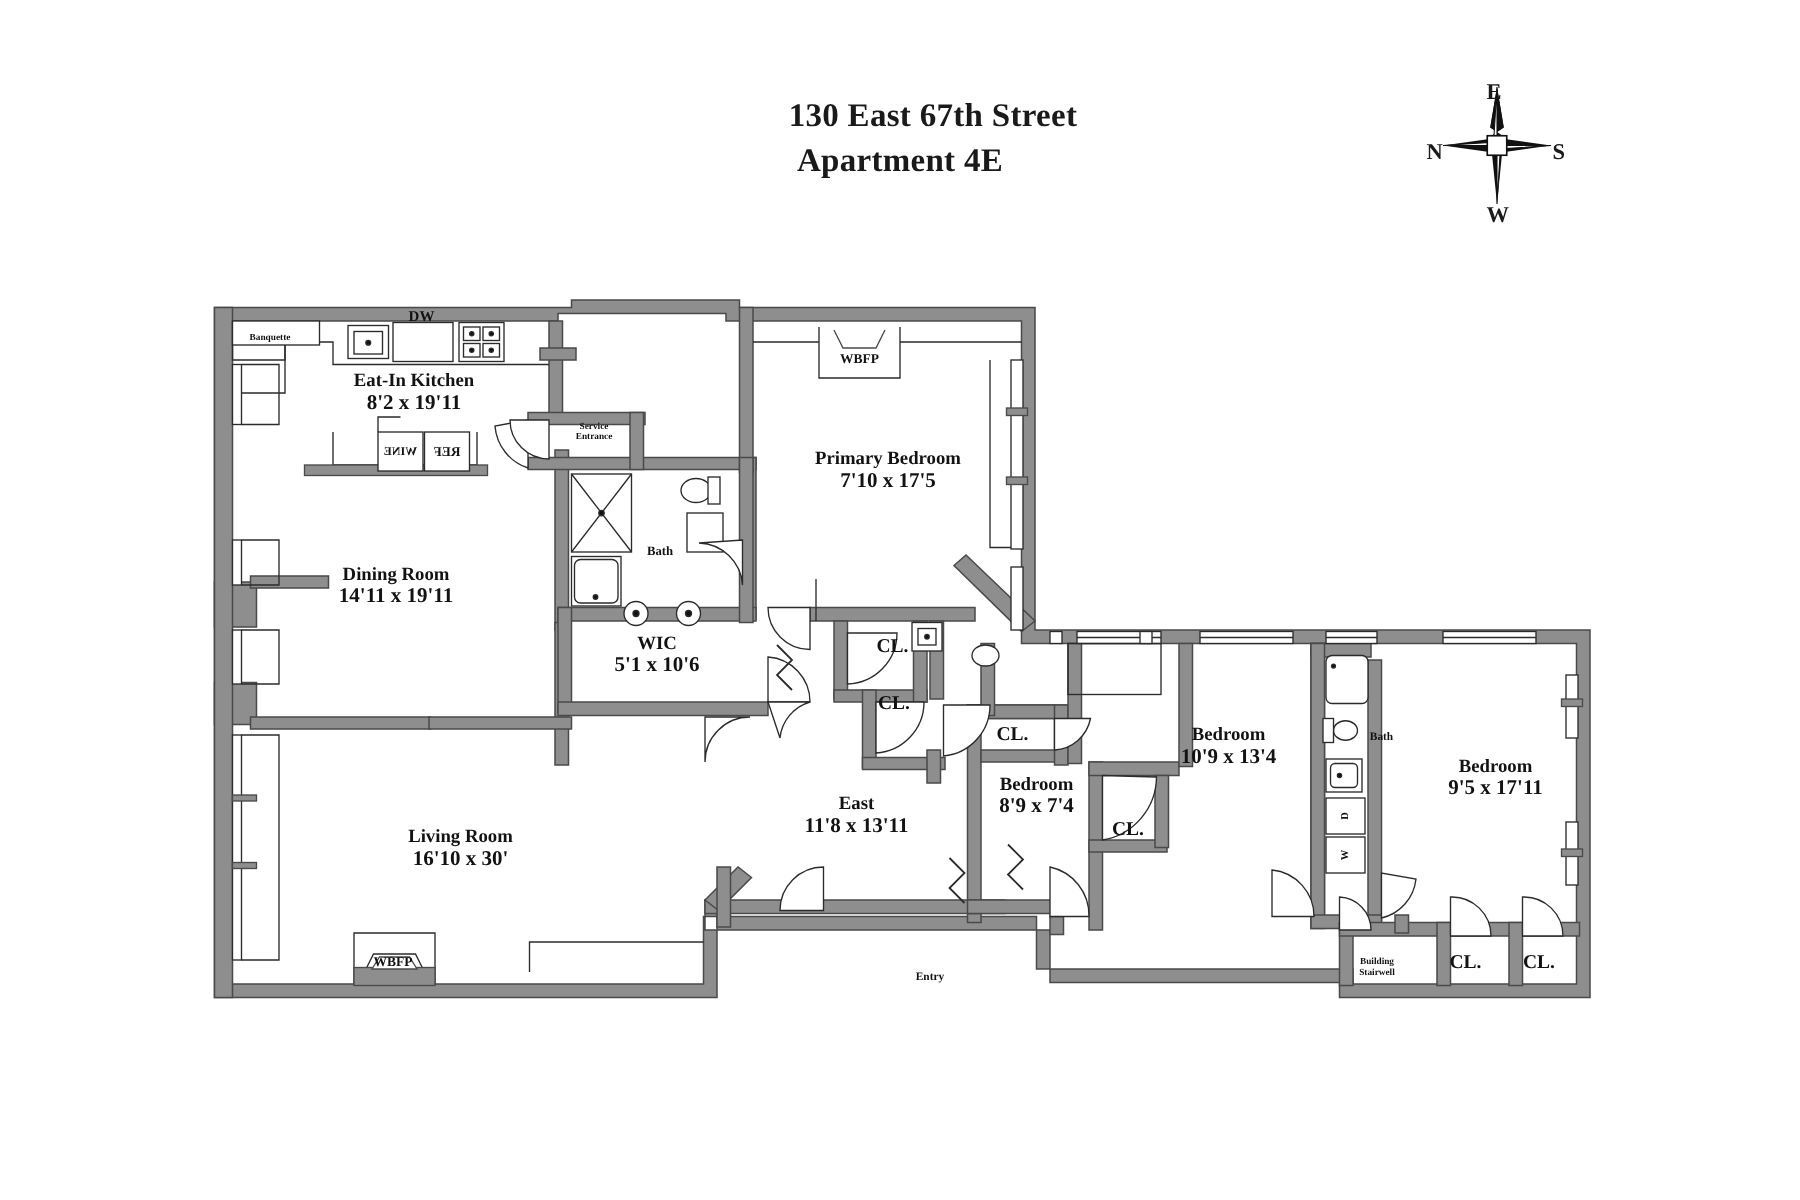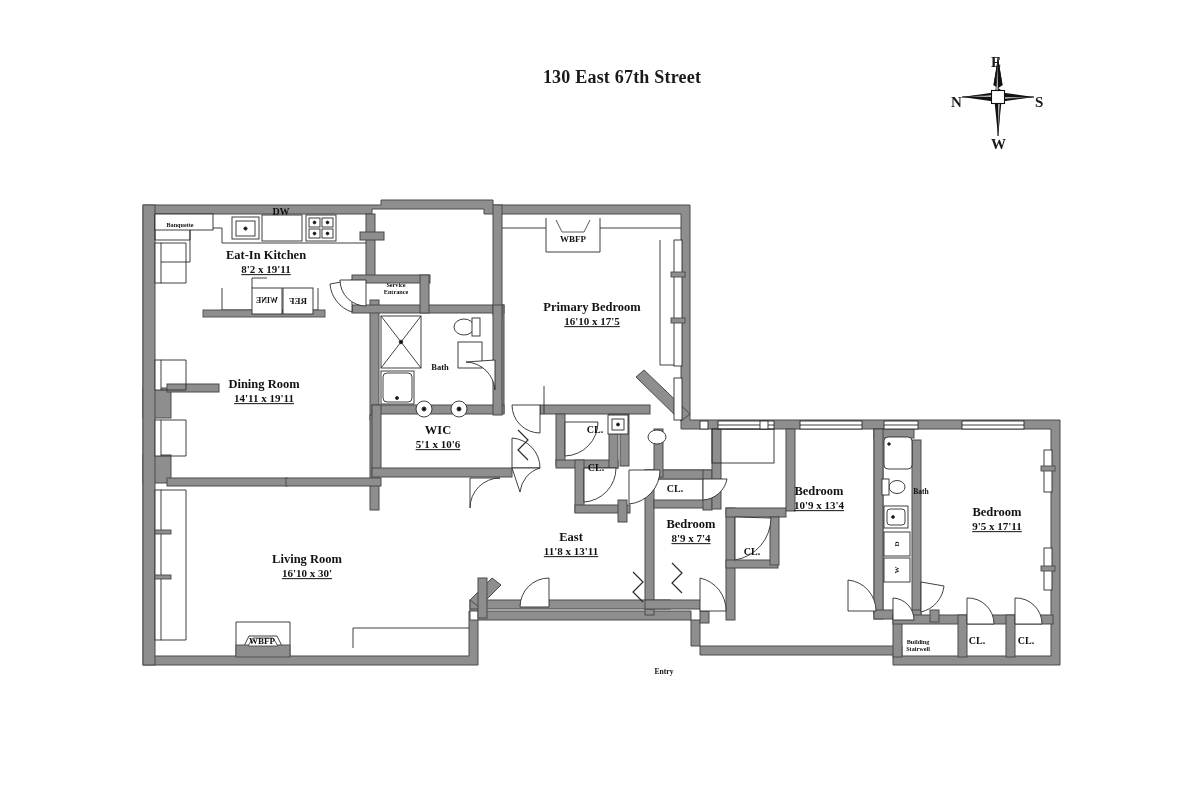--- a/index.html
+++ b/index.html
@@ -17,21 +17,21 @@
 
   
   .title-block {
     position: absolute;
     left: 0; top: 62px;
     width: 1200px;
     text-align: center;
     pointer-events: none;
   }
   .title-line1 {
-    font-size: 18px;
+    font-size: 22px;
     font-weight: 700;
     letter-spacing: 0.2px;
     line-height: 30px;
     padding-left: 44px;
   }
   .title-line2 {
     font-size: 22px;
     font-weight: 700;
     letter-spacing: 0.2px;
     line-height: 30px;
@@ -59,35 +59,36 @@
     text-align: center;
     font-family: "Liberation Serif", "DejaVu Serif", serif;
     font-weight: 700;
     color: #121212;
     white-space: nowrap;
     transform: translate(-50%, -50%);
     pointer-events: none;
     line-height: 1.18;
   }
   .lbl-room { font-size: 12.5px; }
-  .lbl-room .dim { display:block; font-size: 11px; text-decoration: underline; }
+  .lbl-room .dim { display:block; font-size: 14px; }
   .lbl-small  { font-size: 8.5px; }
   .lbl-tiny   { font-size: 6.2px; }
   .lbl-micro  { font-size: 5.4px; }
-  .lbl-cl     { font-size: 10px; }
+  .lbl-cl     { font-size: 13px; }
   .mirrored   { transform: translate(-50%, -50%) scaleX(-1); }
   .rot90      { transform: translate(-50%, -50%) rotate(-90deg); }
 </style>
 </head>
 <body>
 
 <div id="plan-root">
 
   <div class="title-block">
     <div class="title-line1">130 East 67th Street</div>
+    <div class="title-line2">Apartment 4E</div>
   </div>
 
   <div class="compass">
     <svg width="120" height="118" viewBox="0 0 120 118">
 
       <polygon points="60,30 64.5,57 60,60 55.5,57" fill="#111"></polygon>
       <polygon points="60,30 55.5,57 60,60 64.5,57" fill="#111"></polygon>
       <polygon points="60,108 64.5,63 60,60 55.5,63" fill="#111"></polygon>
 
       <polygon points="24,69 56,64.5 59,69 56,73.5" fill="#111"></polygon>
@@ -347,38 +348,38 @@
 
     <g fill="none" stroke="#2b2b2b" stroke-width="1.2">
       <path d="M 518,430 L 528,440 L 518,450 L 528,460"></path>
       <path d="M 633,572 L 643,582 L 633,592 L 643,602"></path>
       <path d="M 672,563 L 682,573 L 672,583 L 682,593"></path>
     </g>
   </svg>
 
   <div>
 
-    <div class="lbl lbl-room" style="left:266px; top:262px;">
+    <div class="lbl lbl-room" style="left:276px; top:262px;">
       <span>Eat-In Kitchen</span>
       <span class="dim">8'2 x 19'11</span>
     </div>
 
     <div class="lbl lbl-room" style="left:264px; top:391px;">
       <span>Dining Room</span>
       <span class="dim">14'11 x 19'11</span>
     </div>
 
     <div class="lbl lbl-room" style="left:307px; top:566px;">
       <span>Living Room</span>
       <span class="dim">16'10 x 30'</span>
     </div>
 
     <div class="lbl lbl-room" style="left:592px; top:314px;">
       <span>Primary Bedroom</span>
-      <span class="dim">16'10 x 17'5</span>
+      <span class="dim">7'10 x 17'5</span>
     </div>
 
     <div class="lbl lbl-room" style="left:438px; top:437px;">
       <span>WIC</span>
       <span class="dim">5'1 x 10'6</span>
     </div>
 
     <div class="lbl lbl-room" style="left:571px; top:544px;">
       <span>East</span>
       <span class="dim">11'8 x 13'11</span>
@@ -406,21 +407,21 @@
     <div class="lbl lbl-small" style="left:281px; top:212px; font-size:10px;">DW</div>
 
     <div class="lbl lbl-small mirrored" style="left:298px; top:301px; font-size:9px;">REF</div>
     <div class="lbl lbl-small mirrored" style="left:267px; top:301px; font-size:8px;">WINE</div>
 
     <div class="lbl lbl-tiny" style="left:396px; top:288px;">
       <span>Service</span><br>
       <span>Entrance</span>
     </div>
 
-    <div class="lbl lbl-small" style="left:620px; top:672px; font-size:7.6px;margin-left:44px;">Entry</div>
+    <div class="lbl lbl-small" style="left:620px; top:652px; font-size:7.6px;">Entry</div>
 
     <div class="lbl lbl-tiny" style="left:918px; top:645px;">
       <span>Building</span><br>
       <span>Stairwell</span>
     </div>
 
     <div class="lbl lbl-small" style="left:262px; top:641px; font-size:9px;">WBFP</div>
     <div class="lbl lbl-small" style="left:573px; top:239px; font-size:9px;">WBFP</div>
 
     <div class="lbl lbl-micro rot90" style="left:897px; top:544px; font-size:7px;">D</div>

